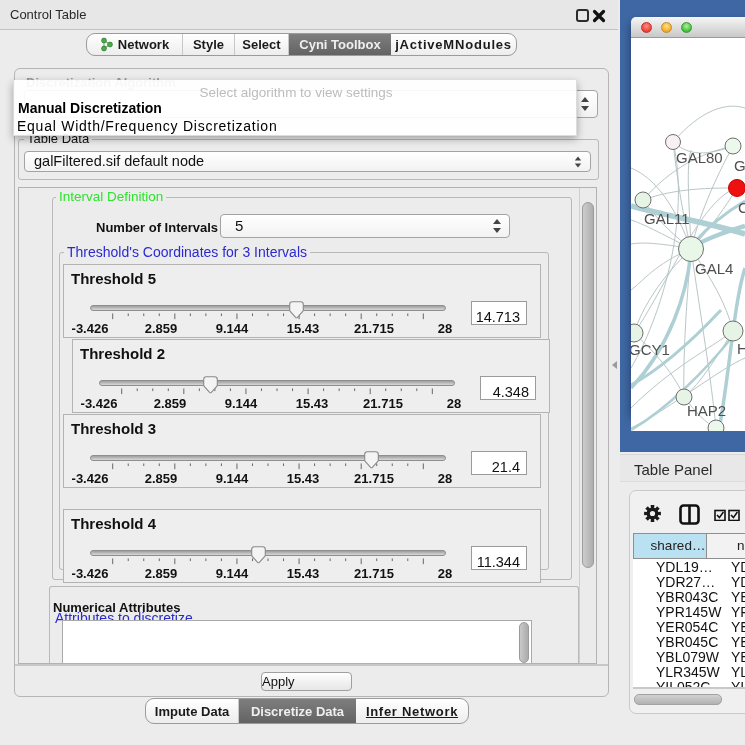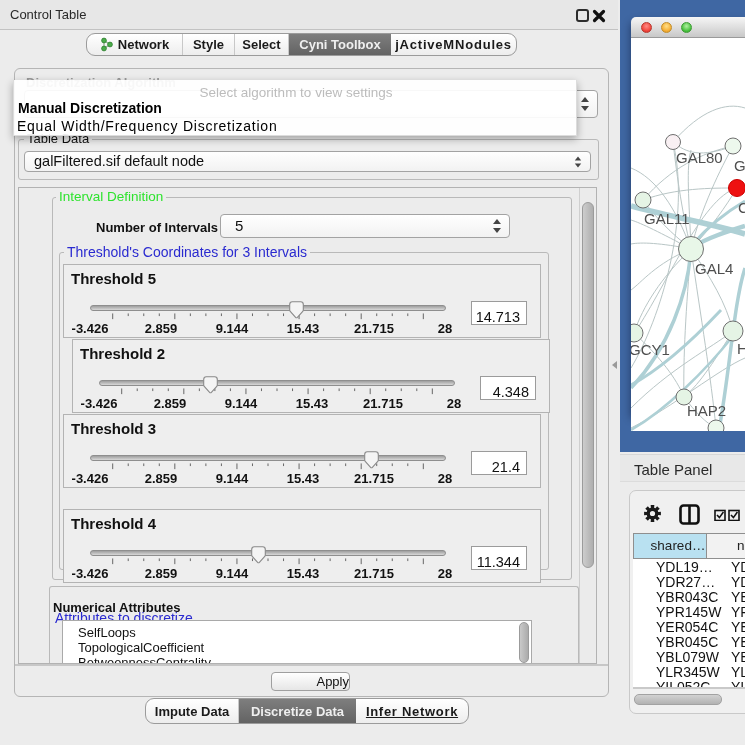--- a/index.html
+++ b/index.html
@@ -234,26 +234,25 @@
         <path d="M3.4 0.8 h8.2 a2.7 2.7 0 0 1 2.7 2.7 v5.6 a2 2 0 0 1 -0.55 1.35 L8.4 16.4 a1.25 1.25 0 0 1 -1.8 0 L1.25 10.45 a2 2 0 0 1 -0.55 -1.35 v-5.6 A2.7 2.7 0 0 1 3.4 0.8 z" fill="#f4f4f4" stroke="#898989" stroke-width="1.1"></path>
       </svg>
       <div class="vbox">11.344</div>
     </div>
   </div>
 
 <div class="gbox" style="left:49px;top:586px;width:530px;height:77px;border-bottom:none;border-radius:3px 3px 0 0;"></div>
 <div class="glabel" style="left:52px;top:579px;color:#2a2ad0;font-size:14px;margin-top:32px;">Attributes to discretize</div>
 <div class="abs" style="left:53px;top:600px;font-size:13px;font-weight:bold;color:#111;">Numerical Attributes</div>
 <div class="abs" style="left:62px;top:620px;width:470px;height:43px;background:#fff;border:1px solid #a9a9a9;border-bottom:none;overflow:hidden;">
-  <div style="position:absolute;left:15px;top:4px;font-size:13px;color:#111;line-height:15px;">SelfLoops<br>TopologicalCoefficient<br>BetweennessCentrality</div>
   <div style="position:absolute;right:2px;top:1px;width:10px;height:41px;background:linear-gradient(90deg,#c9c9c9,#ababab);border:1px solid #9b9b9b;border-radius:5px;"></div>
 </div>
 
 <div class="abs" style="left:15px;top:664px;width:593px;height:2px;background:#c7c7c7;"></div>
-<div class="abs" style="left:271px;top:672px;width:79px;height:19px;background:linear-gradient(#ffffff,#e6e6e6);border:1px solid #9f9f9f;border-radius:4px;font-size:13px;color:#111;text-align:right;line-height:17px;">Apply</div>
+<div class="abs" style="left:261px;top:672px;width:91px;height:19px;background:linear-gradient(#ffffff,#e6e6e6);border:1px solid #9f9f9f;border-radius:4px;font-size:13px;color:#111;text-align:left;line-height:17px;">Apply</div>
 
 <div class="tabseg" style="left:145px;top:698px;height:26px;">
   <div class="t" style="width:93px;">Impute Data</div>
   <div class="t sel" style="width:117px;">Discretize Data</div>
   <div class="t" style="width:112px;letter-spacing:0.7px;text-decoration:underline;">Infer Network</div>
 </div>
 
 <div class="abs" style="left:612px;top:361px;width:0;height:0;border-top:4px solid transparent;border-bottom:4px solid transparent;border-right:5px solid #9a9a9a;"></div>
 
 <div class="abs" style="left:620px;top:0;width:125px;height:452px;background:#3f67a3;"></div>

